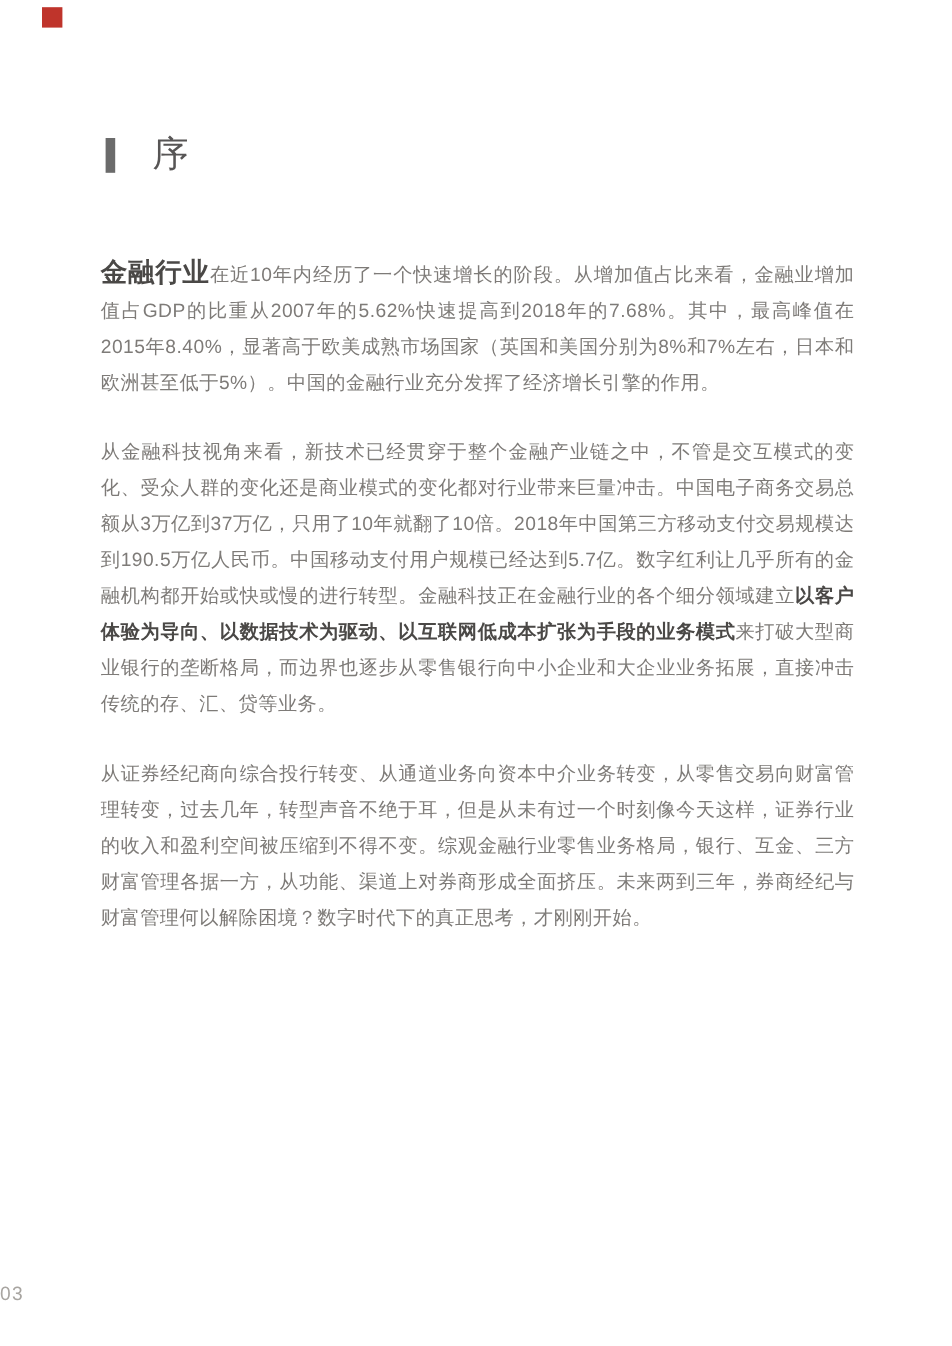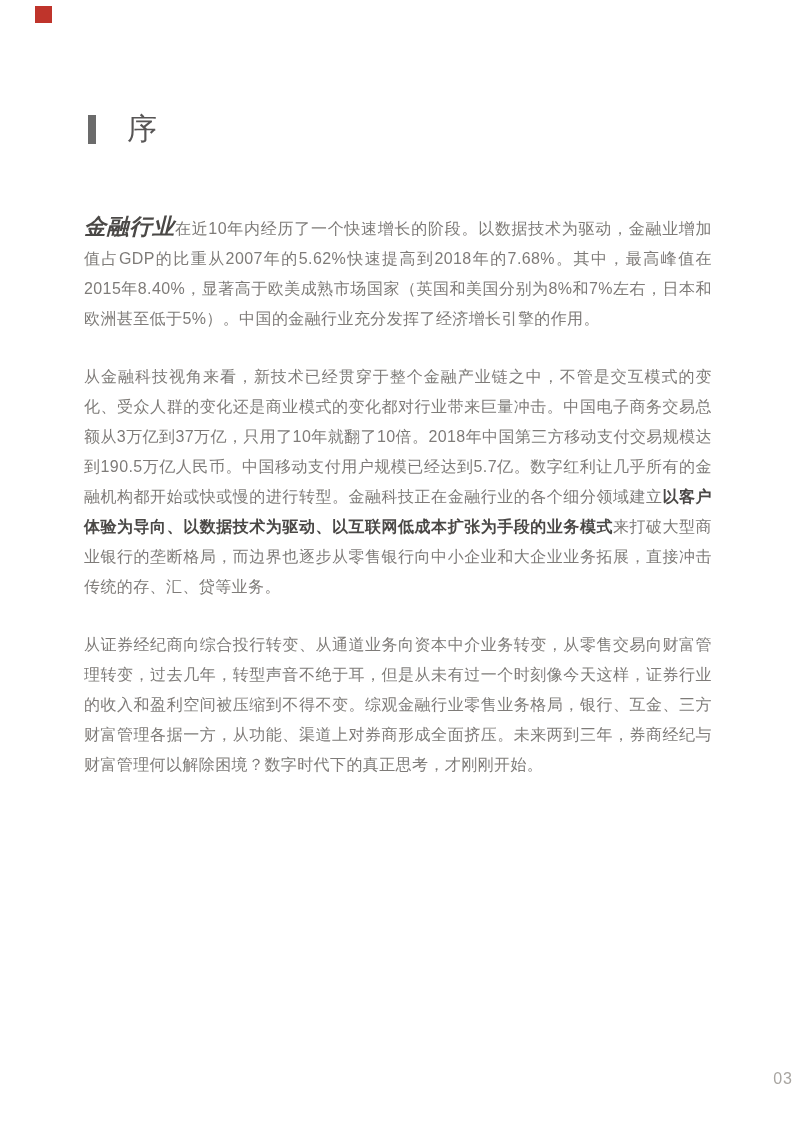--- a/index.html
+++ b/index.html
@@ -50,50 +50,49 @@
     line-height: 30px;
     color: #7e7b78;
     text-align: justify;
     text-justify: inter-ideograph;
     letter-spacing: 0.4px;
   }
   .content p .lead {
     font-size: 22px;
     font-weight: 700;
     color: #4a4846;
-    font-style: italic;
   }
   .content p .em {
     font-weight: 700;
     color: #4a4846;
   }
   .page-number {
     position: absolute;
     left: 0; top: 1070px;
     width: 793px;
-    text-align: right;
+    text-align: left;
     font-size: 16px;
     letter-spacing: 1px;
     color: #a8a5a1;
   }
 </style>
 </head>
 <body>
 
 <div class="page">
 
   <div class="brand-mark"></div>
 
   <div class="heading">
     <div class="heading-bar"></div>
     <div class="heading-title">序</div>
   </div>
 
   <div class="content">
-    <p><span class="lead">金融行业</span><span>在近10年内经历了一个快速增长的阶段。以数据技术为驱动，金融业增加值占GDP的比重从2007年的5.62%快速提高到2018年的7.68%。其中，最高峰值在2015年8.40%，显著高于欧美成熟市场国家（英国和美国分别为8%和7%左右，日本和欧洲甚至低于5%）。中国的金融行业充分发挥了经济增长引擎的作用。</span></p>
+    <p><span class="lead">金融行业</span><span>在近10年内经历了一个快速增长的阶段。从增加值占比来看，金融业增加值占GDP的比重从2007年的5.62%快速提高到2018年的7.68%。其中，最高峰值在2015年8.40%，显著高于欧美成熟市场国家（英国和美国分别为8%和7%左右，日本和欧洲甚至低于5%）。中国的金融行业充分发挥了经济增长引擎的作用。</span></p>
 
 
     <p><span>从金融科技视角来看，新技术已经贯穿于整个金融产业链之中，不管是交互模式的变化、受众人群的变化还是商业模式的变化都对行业带来巨量冲击。中国电子商务交易总额从3万亿到37万亿，只用了10年就翻了10倍。2018年中国第三方移动支付交易规模达到190.5万亿人民币。中国移动支付用户规模已经达到5.7亿。数字红利让几乎所有的金融机构都开始或快或慢的进行转型。金融科技正在金融行业的各个细分领域建立</span><span class="em">以客户体验为导向、以数据技术为驱动、以互联网低成本扩张为手段的业务模式</span><span>来打破大型商业银行的垄断格局，而边界也逐步从零售银行向中小企业和大企业业务拓展，直接冲击传统的存、汇、贷等业务。</span></p>
 
     <p><span>从证券经纪商向综合投行转变、从通道业务向资本中介业务转变，从零售交易向财富管理转变，过去几年，转型声音不绝于耳，但是从未有过一个时刻像今天这样，证券行业的收入和盈利空间被压缩到不得不变。综观金融行业零售业务格局，银行、互金、三方财富管理各据一方，从功能、渠道上对券商形成全面挤压。未来两到三年，券商经纪与财富管理何以解除困境？数字时代下的真正思考，才刚刚开始。</span></p>
 
   </div>
 
   <div class="page-number">03</div>
 

